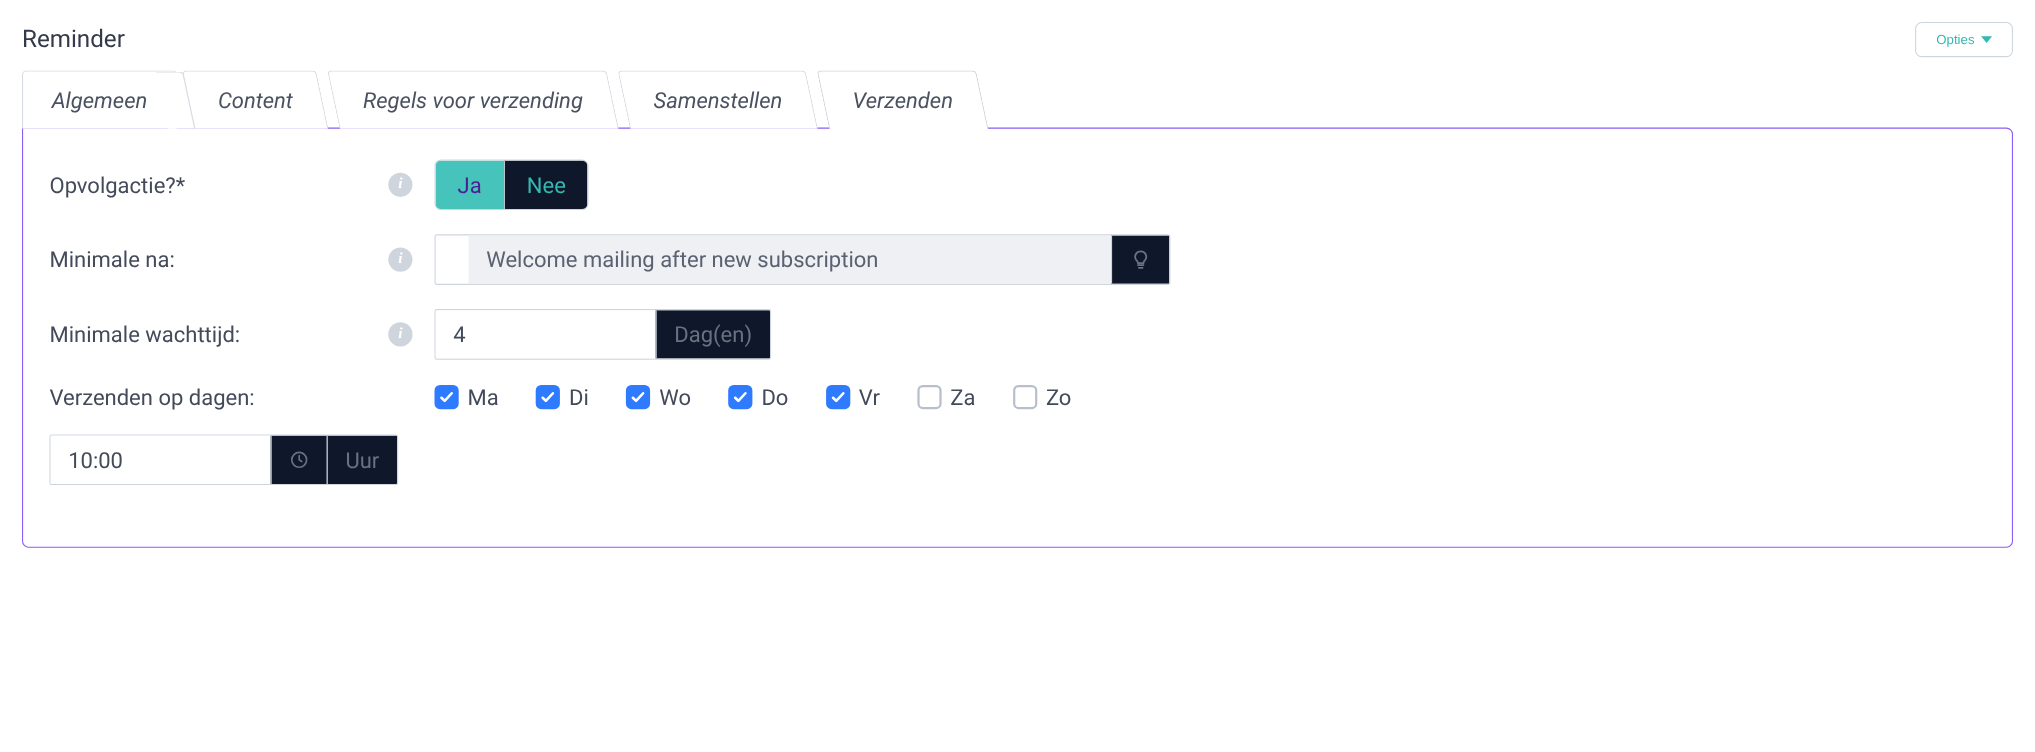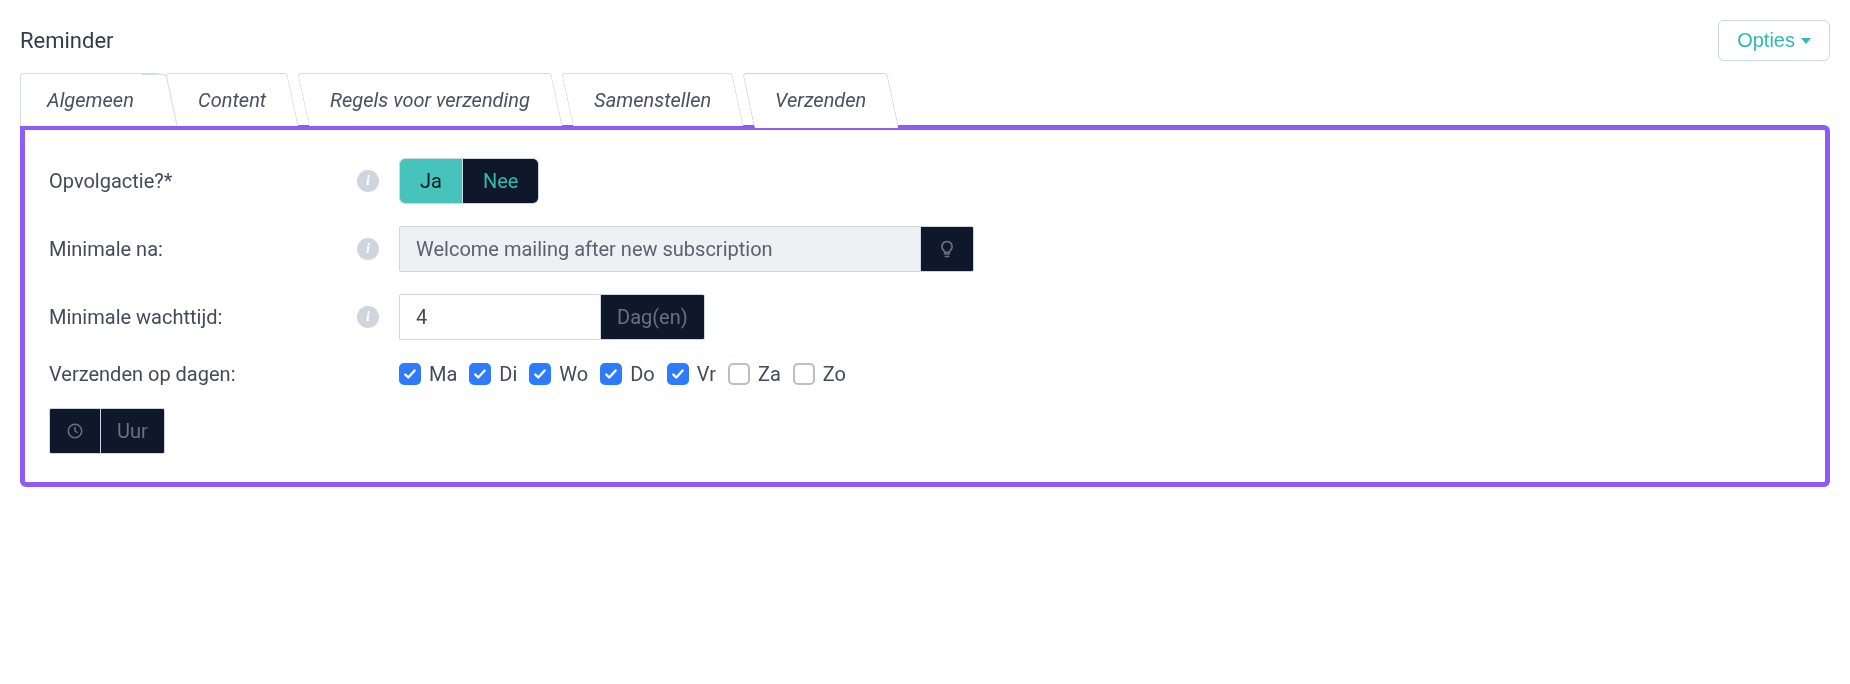--- a/index.html
+++ b/index.html
@@ -21,21 +21,21 @@
     font-size: 22px;
     font-weight: 400;
     color: #333b4a;
     margin: 0;
   }
   .opties-btn {
     border: 1px solid #cfd5dd;
     border-radius: 6px;
     background: #fff;
     padding: 8px 18px;
-    font-size: 20px;
+    font-size: 12px;
     color: #33b9b0;
     cursor: pointer;
     display: inline-flex;
     align-items: center;
     gap: 6px;
   }
   .caret-down {
     width: 0; height: 0;
     border-left: 5px solid transparent;
     border-right: 5px solid transparent;
@@ -78,24 +78,24 @@
     border-right:1px solid #d7dce2;
     transform: skewX(12deg);
     border-radius: 0 4px 0 0;
   }
   .tab:first-child > span { transform:none; }
   .tab.active {
     border-color: #cfd5dd;
     z-index: 3;
   }
   .panel {
-    border: 5px solid #8b5cf6;
+    border: 1px solid #8b5cf6;
     border-radius: 0 6px 6px 6px;
     margin-top: -1px;
-    padding: 28px 24px 28px 24px;
+    padding: 28px 24px 56px 24px;
     position: relative;
     z-index: 1;
   }
   
   .tab.active::before {
     content:"";
     position:absolute;
     left:0; right:0; bottom:-2px;
     height:3px;
     background:#fff;
@@ -139,21 +139,21 @@
   }
   .toggle .opt {
     padding: 10px 20px;
     font-size: 20px;
     background: #0f172a;
     color: #33b9b0;
     cursor: pointer;
   }
   .toggle .opt.selected {
     background: #46c3ba;
-    color: #0f172a;
+    color: #4c1d95;
   }
   .toggle .opt + .opt { border-left:1px solid #cfd5dd; }
 
   
   .combo {
     display: inline-flex;
     border: 1px solid #cfd5dd;
     border-radius: 2px;
     overflow: hidden;
   }
@@ -167,24 +167,24 @@
   }
   .combo .cell:first-child { border-left:none; }
   .combo .cell.readonly { background: #eef0f3; color: #5a6170; }
   .combo .cell.addon { background: #0f172a; color: #6a7180; }
   .combo input {
     border: none; outline: none; font-size: 20px; padding:0;
     font-family: inherit; color:#434a59; background:transparent;
   }
   .w-num { width: 200px; }
   .w-time { width: 200px; }
-  .w-wide { width: 520px; }
-
-  
-  .days { display:flex; gap: 12px; flex-wrap:wrap; }
+  .w-wide { width: 584px; margin-left: 30px; }
+
+  
+  .days { display:flex; gap: 34px; flex-wrap:wrap; }
   .day { display:inline-flex; align-items:center; gap:8px; font-size:20px; color:#434a59; cursor:pointer;}
   .cb {
     width: 22px; height: 22px;
     border: 2px solid #b7bfca;
     border-radius: 5px;
     background: #fff;
     display:inline-flex; align-items:center; justify-content:center;
   }
   .cb.checked {
     background: #2f7bff;
@@ -318,20 +318,23 @@
             <span class="cb"></span>
             <span>Zo</span>
           </label>
         </div>
     </div>
   </div>
 
   <div class="form-row" style="margin-bottom:0;">
     <div class="ctrl-col">
       <div class="combo">
+        <div class="cell w-time">
+          <input type="text" value="10:00" style="">
+        </div>
         <div class="cell addon">
           <svg class="clock-svg" viewBox="0 0 24 24" fill="none" stroke="#6a7180" stroke-width="2" stroke-linecap="round" stroke-linejoin="round">
             <circle cx="12" cy="12" r="9"></circle>
               <path d="M12 7v5l3 2"></path>
           </svg>
         </div>
         <div class="cell addon">Uur</div>
       </div>
     </div>
   </div>

